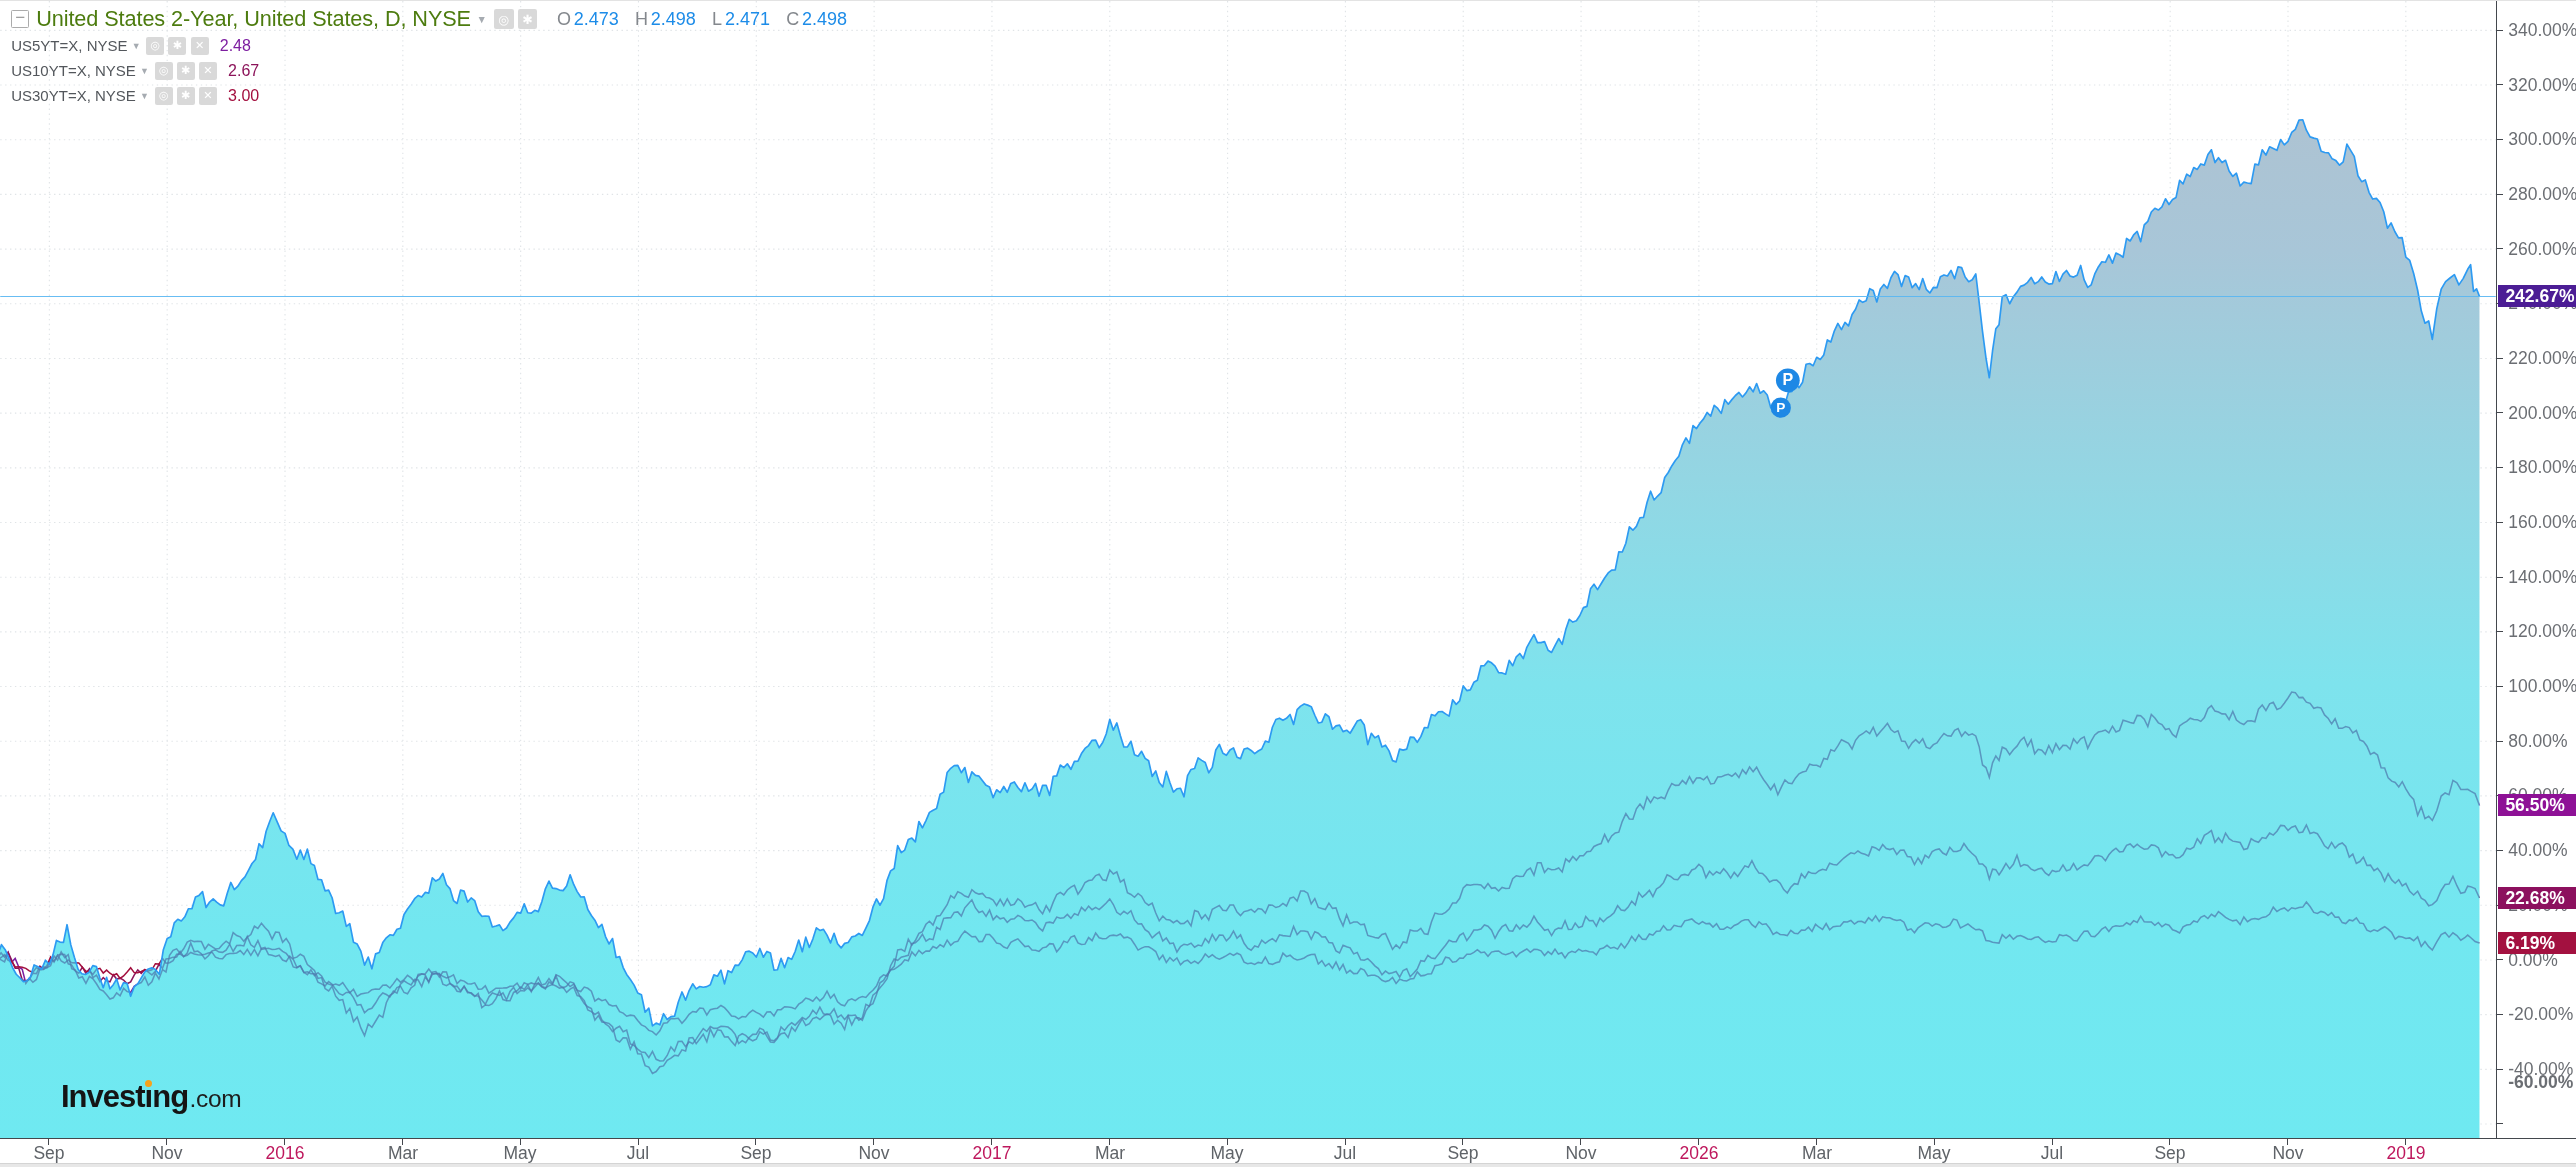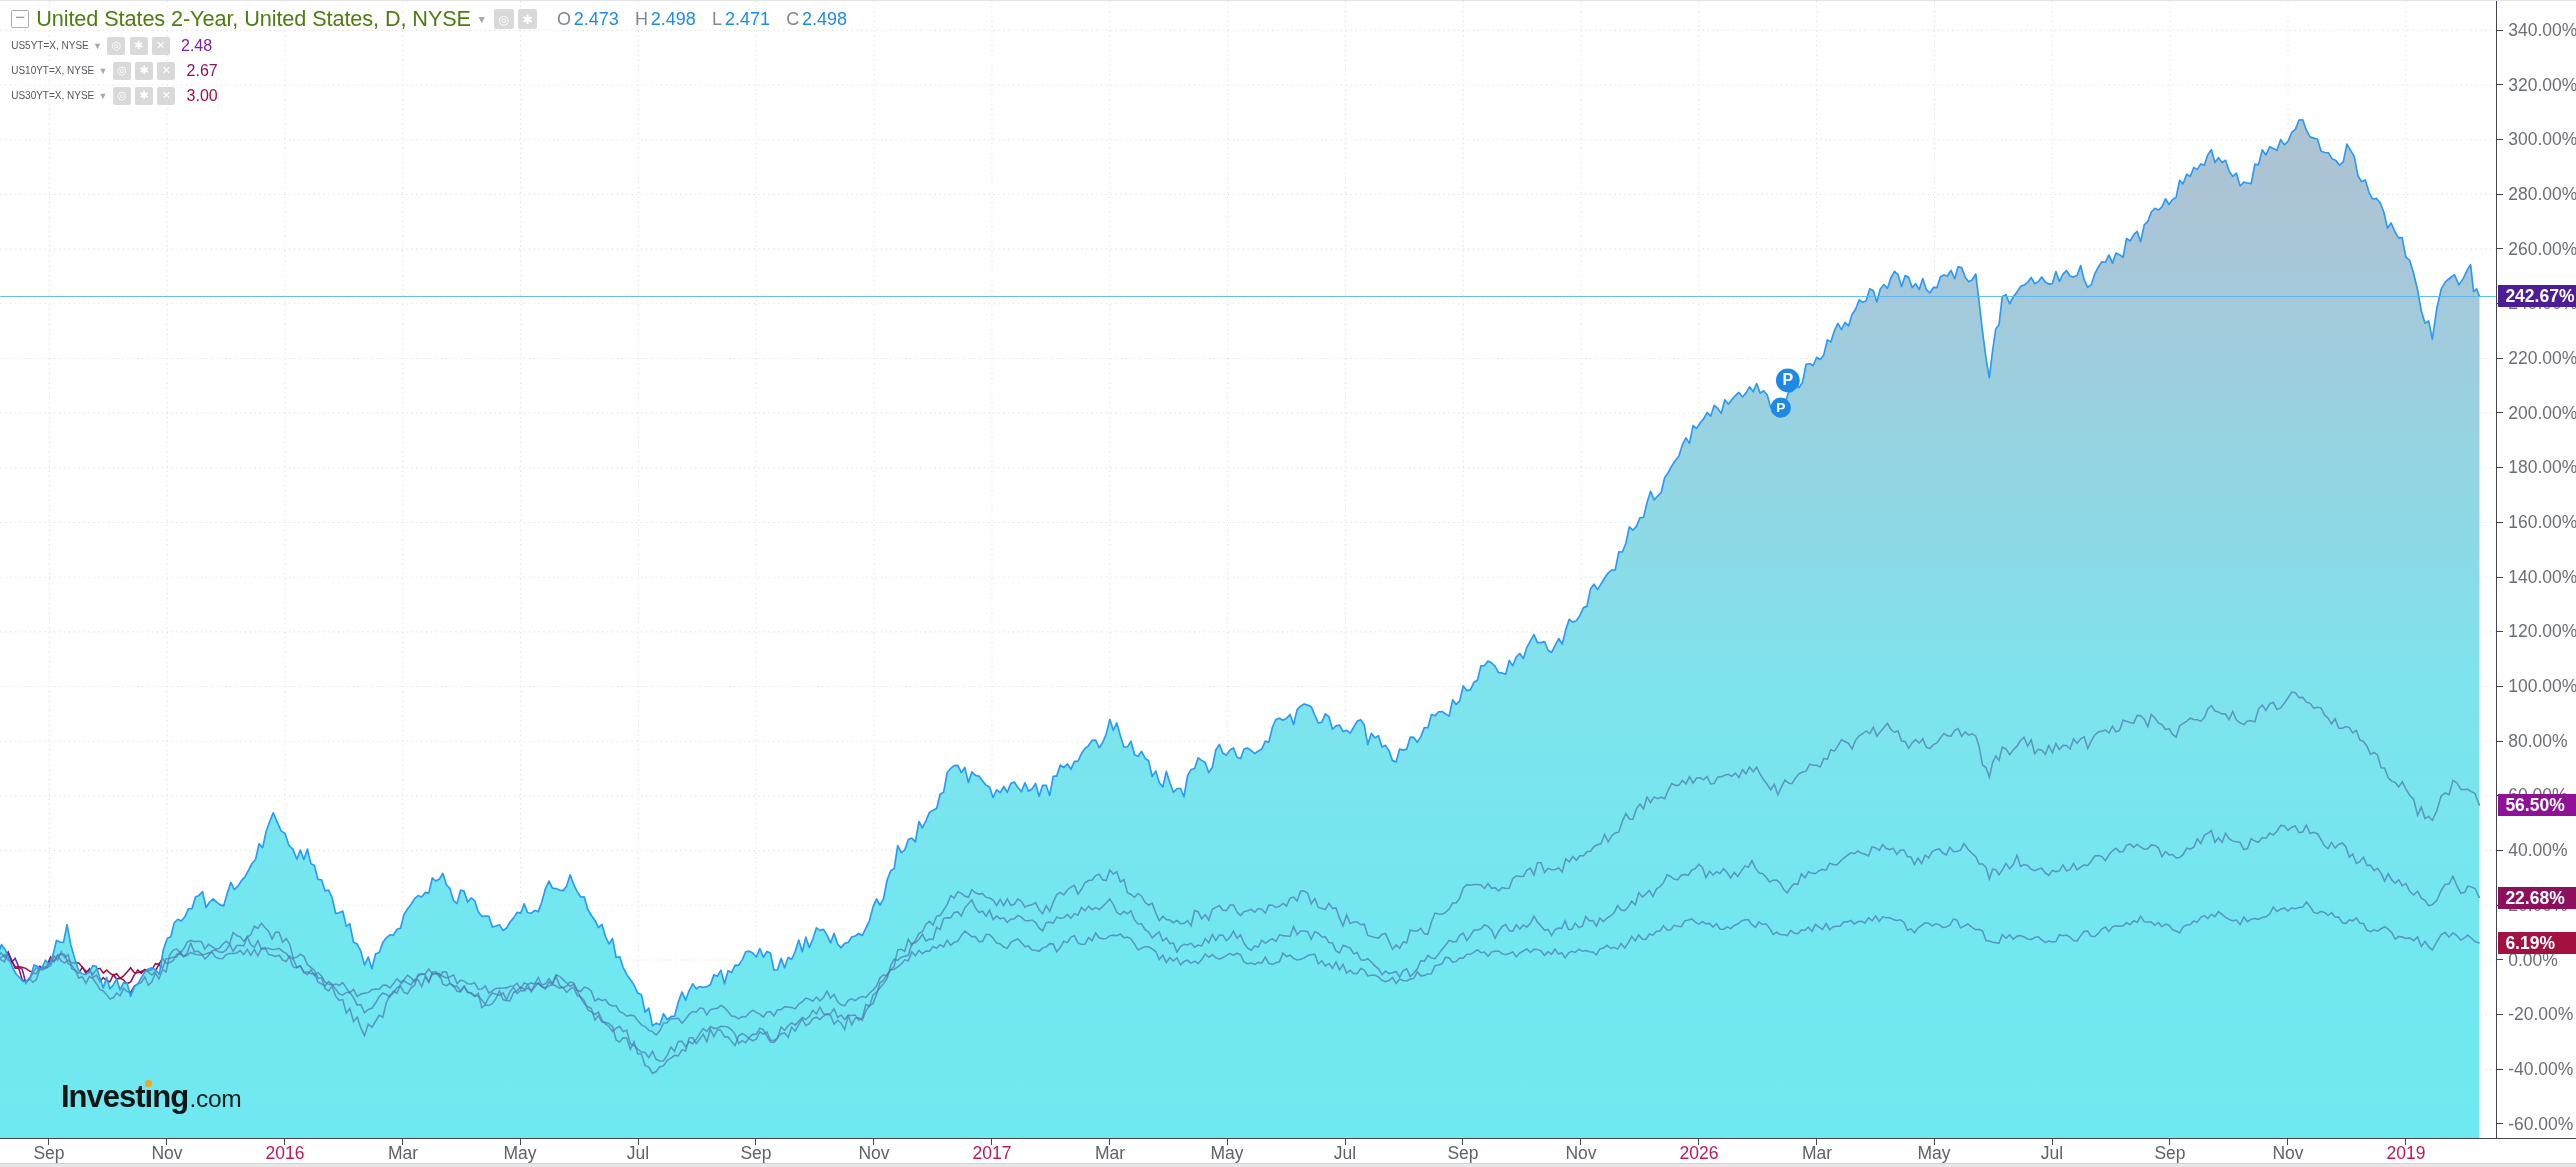--- a/index.html
+++ b/index.html
@@ -14,21 +14,21 @@
     font-size:17px;line-height:14.7px;text-align:center;box-sizing:border-box;margin-right:7px;background:#fff;cursor:pointer;}
   .main-title{font-size:21.7px;color:#4d7c0f;font-weight:500;letter-spacing:-0.1px;}
   .dd{color:#a6abb1;font-size:10.5px;margin:0 7px 0 5.6px;cursor:pointer;}
   .dd.sm{font-size:9px;margin:0 5.6px 0 4.2px;}
   .ibtn{width:19.6px;height:19.6px;border-radius:2.1px;background:#d9d9d9;color:#ffffff;display:inline-flex;
     align-items:center;justify-content:center;font-size:12.6px;margin-right:4.2px;cursor:pointer;user-select:none;}
   .ibtn.sm{width:18px;height:18px;font-size:11.2px;}
   .ohlc{margin-left:9.8px;font-size:18px;}
   .ohlc .k{color:#84888d;margin-left:11.2px;}
   .ohlc .v{color:#1d8ce8;margin-left:2.8px;}
-  .sym{font-size:10px;color:#53575c;}
+  .sym{font-size:15px;color:#53575c;}
   .sval{font-size:16px;margin-left:7px;}
   
   #y-axis-panel{position:absolute;left:2496px;top:0;width:80px;height:1137px;background:#fff;
     border-left:1.4px solid #43474d;box-sizing:border-box;z-index:4;cursor:ns-resize;}
   .ylab{position:absolute;left:11.2px;font-size:17.5px;color:#6b6e73;white-space:nowrap;}
   .ytick{position:absolute;left:0;width:6.3px;height:1.4px;background:#43474d;}
   .badge{position:absolute;left:1.4px;width:78px;height:22.4px;line-height:22.4px;color:#fff;
     font-size:17.5px;font-weight:700;padding-left:7px;box-sizing:border-box;z-index:5;}
   
   #x-axis-panel{position:absolute;left:0;top:1137px;width:2576px;height:25px;background:#fff;
@@ -232,21 +232,21 @@
       <div class="ylab" style="top: 839px;">40.00%</div>
       <div class="ytick" style="top: 904px;"></div>
       <div class="ylab" style="top: 894px;">20.00%</div>
       <div class="ytick" style="top: 958px;"></div>
       <div class="ylab" style="top: 949px;">0.00%</div>
       <div class="ytick" style="top: 1013px;"></div>
       <div class="ylab" style="top: 1003px;">-20.00%</div>
       <div class="ytick" style="top: 1068px;"></div>
       <div class="ylab" style="top: 1058px;">-40.00%</div>
       <div class="ytick" style="top: 1122px;"></div>
-      <div class="ylab" style="top: 1113px;">-60.00%</div>
+      <div class="ylab" style="top: 1071px; font-weight: bold;">-60.00%</div>
       <div class="badge" style="top: 284px; background: #4c1d95;">242.67%</div>
       <div class="badge" style="top: 793px; background: rgb(142, 17, 150);">56.50%</div>
       <div class="badge" style="top: 886px; background: rgb(140, 16, 94);">22.68%</div>
       <div class="badge" style="top: 931px; background: rgb(163, 17, 64);">6.19%</div>
     </div>
   <div id="x-axis-panel">
       <div class="xtick" style="left: 48px;"></div>
       <div class="xlab" style="left: 49px;">Sep</div>
       <div class="xtick" style="left: 166px;"></div>
       <div class="xlab" style="left: 167px;">Nov</div>

